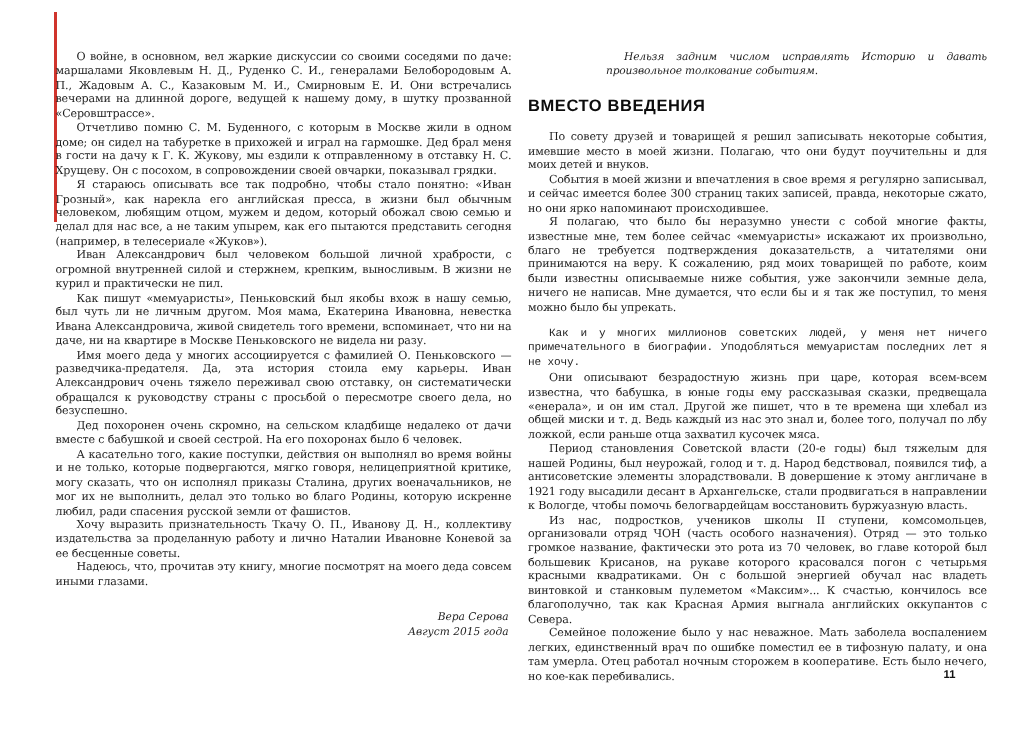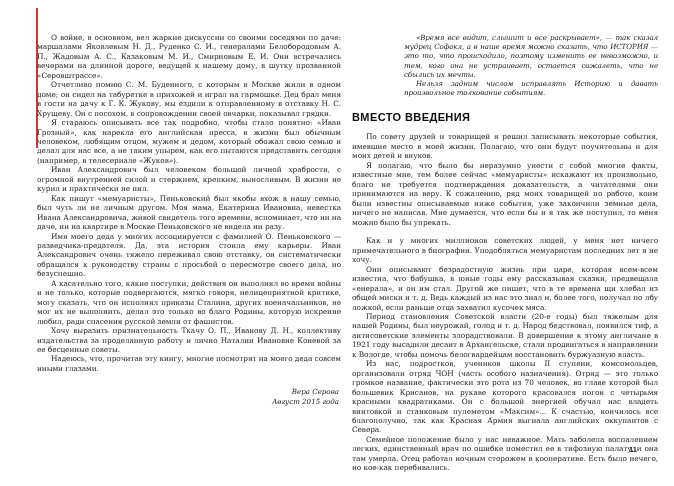--- a/index.html
+++ b/index.html
@@ -22,21 +22,21 @@
   .page-right { position: absolute; left: 352px; top: 33px; width: 306px; }
 
   .body-par {
     margin: 0;
     font-size: 7.4px;
     line-height: 9.45px;
     text-align: justify;
     text-indent: 14px;
     letter-spacing: -0.1px;
   }
-  .gap { margin-top: 9.4px; }
+  .gap { margin-top: 9.4px; font-family: Liberation Mono, monospace; }
 
   .epigraph { width: 254px; margin-left: auto; }
   .epigraph p {
     margin: 0;
     font-style: italic;
     font-size: 7.1px;
     line-height: 9.2px;
     text-align: justify;
     text-indent: 12px;
     letter-spacing: -0.1px;
@@ -76,36 +76,37 @@
 
   <div class="red-mark"></div>
 
   <div class="page-left">
     <p class="body-par">О войне, в основном, вел жаркие дискуссии со своими соседями по даче: маршалами Яковлевым Н. Д., Руденко С. И., генералами Белобородовым А. П., Жадовым А. С., Казаковым М. И., Смирновым Е. И. Они встречались вечерами на длинной дороге, ведущей к нашему дому, в шутку прозванной «Серовштрассе».</p>
     <p class="body-par">Отчетливо помню С. М. Буденного, с которым в Москве жили в одном доме; он сидел на табуретке в прихожей и играл на гармошке. Дед брал меня в гости на дачу к Г. К. Жукову, мы ездили к отправленному в отставку Н. С. Хрущеву. Он с посохом, в сопровождении своей овчарки, показывал грядки.</p>
     <p class="body-par">Я стараюсь описывать все так подробно, чтобы стало понятно: «Иван Грозный», как нарекла его английская пресса, в жизни был обычным человеком, любящим отцом, мужем и дедом, который обожал свою семью и делал для нас все, а не таким упырем, как его пытаются представить сегодня (например, в телесериале «Жуков»).</p>
     <p class="body-par">Иван Александрович был человеком большой личной храбрости, с огромной внутренней силой и стержнем, крепким, выносливым. В жизни не курил и практически не пил.</p>
     <p class="body-par">Как пишут «мемуаристы», Пеньковский был якобы вхож в нашу семью, был чуть ли не личным другом. Моя мама, Екатерина Ивановна, невестка Ивана Александровича, живой свидетель того времени, вспоминает, что ни на даче, ни на квартире в Москве Пеньковского не видела ни разу.</p>
     <p class="body-par">Имя моего деда у многих ассоциируется с фамилией О. Пеньковского — разведчика-предателя. Да, эта история стоила ему карьеры. Иван Александрович очень тяжело переживал свою отставку, он систематически обращался к руководству страны с просьбой о пересмотре своего дела, но безуспешно.</p>
+    <p class="body-par">Дед похоронен очень скромно, на сельском кладбище недалеко от дачи вместе с бабушкой и своей сестрой. На его похоронах было 6 человек.</p>
     <p class="body-par">А касательно того, какие поступки, действия он выполнял во время войны и не только, которые подвергаются, мягко говоря, нелицеприятной критике, могу сказать, что он исполнял приказы Сталина, других военачальников, не мог их не выполнить, делал это только во благо Родины, которую искренне любил, ради спасения русской земли от фашистов.</p>
     <p class="body-par">Хочу выразить признательность Ткачу О. П., Иванову Д. Н., коллективу издательства за проделанную работу и лично Наталии Ивановне Коневой за ее бесценные советы.</p>
     <p class="body-par">Надеюсь, что, прочитав эту книгу, многие посмотрят на моего деда совсем иными глазами.</p>
     <div class="signature">
       <div>Вера Серова</div>
       <div>Август 2015 года</div>
     </div>
   </div>
 
   <div class="page-right">
     <div class="epigraph">
-      <p>«Время все видит, слышит и все раскрывает», — так сказал мудрец Софокл, а в наше время можно сказать, что ИСТОРИЯ — это то, что происходило, поэтому изменить ее невозможно, и тем, кого она не устраивает, остается сожалеть, что не сбылись их мечты.</p>
       <p>Нельзя задним числом исправлять Историю и давать произвольное толкование событиям.</p>
     </div>
     <h2 class="chapter-heading">ВМЕСТО ВВЕДЕНИЯ</h2>
     <p class="body-par">По совету друзей и товарищей я решил записывать некоторые события, имевшие место в моей жизни. Полагаю, что они будут поучительны и для моих детей и внуков.</p>
+    <p class="body-par">События в моей жизни и впечатления в свое время я регулярно записывал, и сейчас имеется более 300 страниц таких записей, правда, некоторые сжато, но они ярко напоминают происходившее.</p>
     <p class="body-par">Я полагаю, что было бы неразумно унести с собой многие факты, известные мне, тем более сейчас «мемуаристы» искажают их произвольно, благо не требуется подтверждения доказательств, а читателями они принимаются на веру. К сожалению, ряд моих товарищей по работе, коим были известны описываемые ниже события, уже закончили земные дела, ничего не написав. Мне думается, что если бы и я так же поступил, то меня можно было бы упрекать.</p>
     <p class="body-par gap">Как и у многих миллионов советских людей, у меня нет ничего примечательного в биографии. Уподобляться мемуаристам последних лет я не хочу.</p>
     <p class="body-par">Они описывают безрадостную жизнь при царе, которая всем-всем известна, что бабушка, в юные годы ему рассказывая сказки, предвещала «енерала», и он им стал. Другой же пишет, что в те времена щи хлебал из общей миски и т. д. Ведь каждый из нас это знал и, более того, получал по лбу ложкой, если раньше отца захватил кусочек мяса.</p>
     <p class="body-par">Период становления Советской власти (20-е годы) был тяжелым для нашей Родины, был неурожай, голод и т. д. Народ бедствовал, появился тиф, а антисоветские элементы злорадствовали. В довершение к этому англичане в 1921 году высадили десант в Архангельске, стали продвигаться в направлении к Вологде, чтобы помочь белогвардейцам восстановить буржуазную власть.</p>
     <p class="body-par">Из нас, подростков, учеников школы II ступени, комсомольцев, организовали отряд ЧОН (часть особого назначения). Отряд — это только громкое название, фактически это рота из 70 человек, во главе которой был большевик Крисанов, на рукаве которого красовался погон с четырьмя красными квадратиками. Он с большой энергией обучал нас владеть винтовкой и станковым пулеметом «Максим»... К счастью, кончилось все благополучно, так как Красная Армия выгнала английских оккупантов с Севера.</p>
     <p class="body-par">Семейное положение было у нас неважное. Мать заболела воспалением легких, единственный врач по ошибке поместил ее в тифозную палату, и она там умерла. Отец работал ночным сторожем в кооперативе. Есть было нечего, но кое-как перебивались.</p>
   </div>
 
   <div class="page-number">11</div>
 

